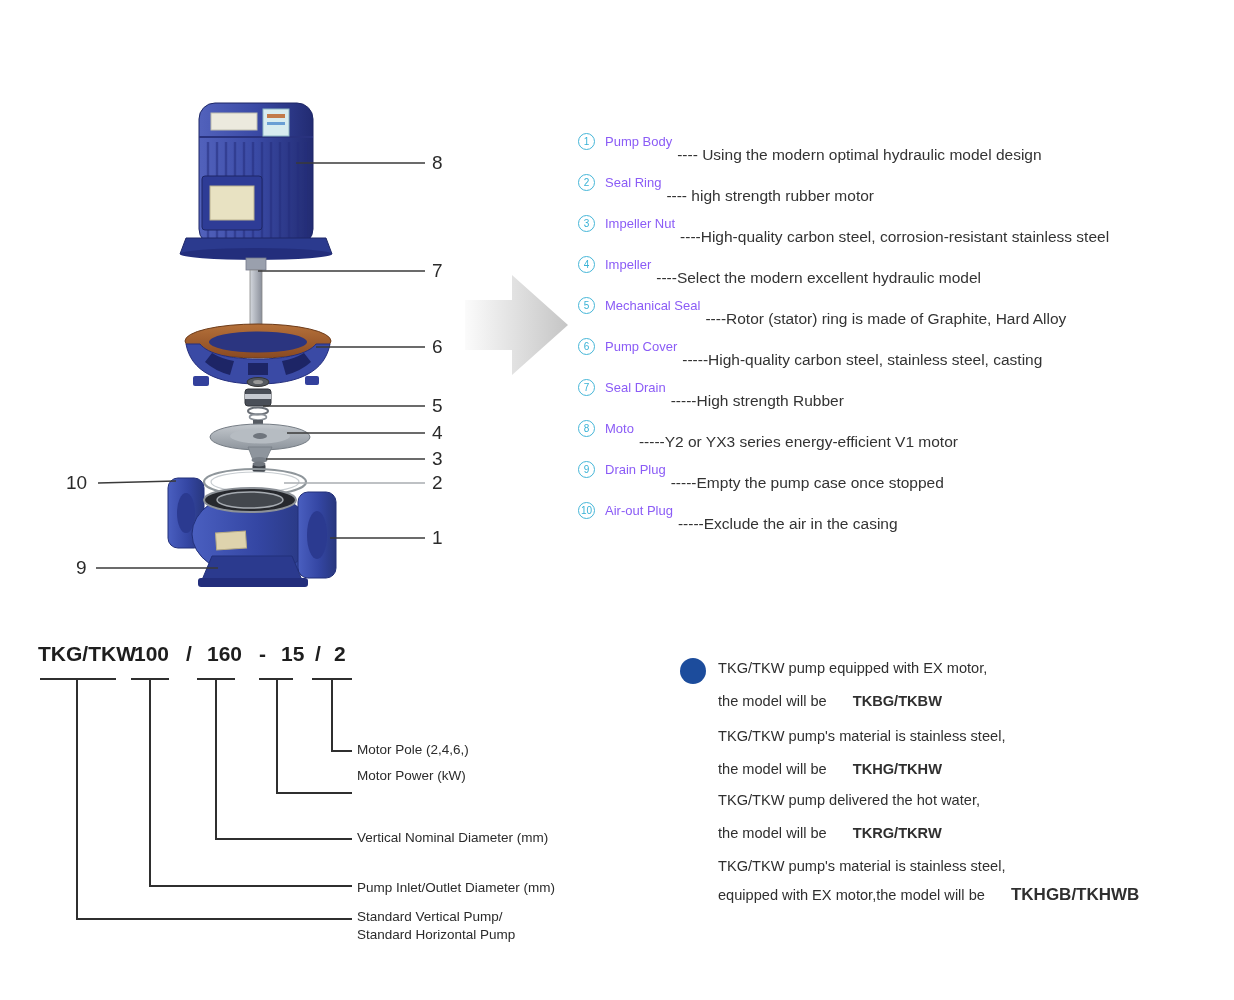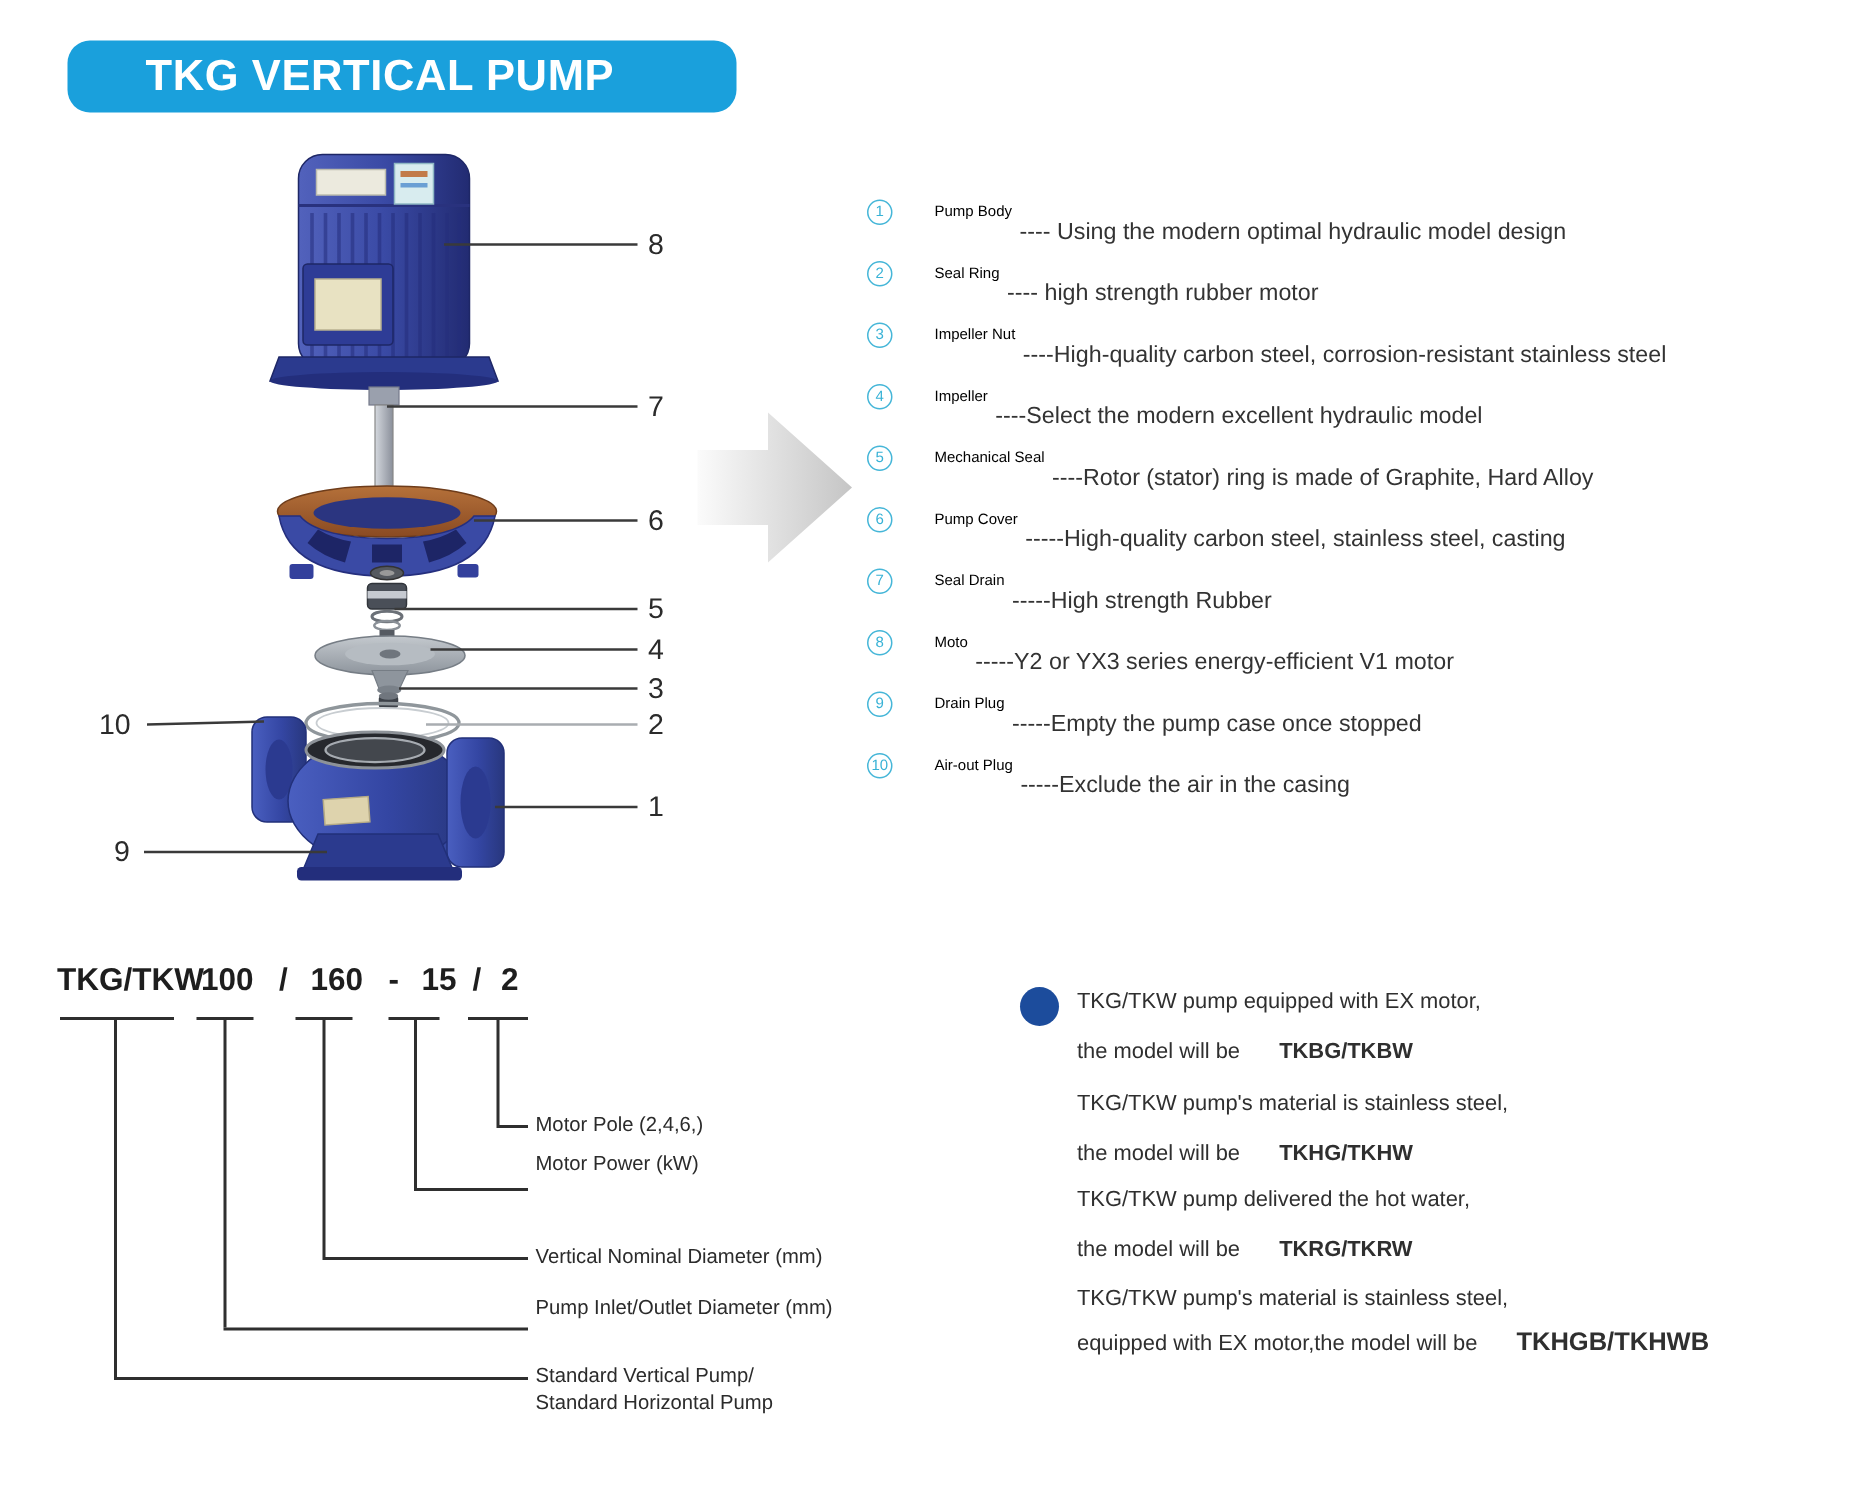--- a/index.html
+++ b/index.html
@@ -12,21 +12,21 @@
           display:flex;align-items:center;}
   .banner-text{color:#ffffff;font-weight:bold;font-size:29px;letter-spacing:.4px;padding-left:52px;
                white-space:nowrap;}
 
   
   .parts{left:578px;top:121px;width:656px;}
   .part-row{display:flex;align-items:center;height:41px;}
   .pnum{width:17px;height:17px;border:1.4px solid #45b6d8;border-radius:50%;color:#38b2d6;
         font-size:10px;display:flex;align-items:center;justify-content:center;flex:0 0 17px;
         box-sizing:border-box;}
-  .pname{color:#000000;font-size:10px;margin-left:28px;white-space:nowrap;}
+  .pname{color:#8b5cf6;font-size:13px;margin-left:10px;white-space:nowrap;}
   .pdesc{color:#333333;font-size:15.5px;margin-left:5px;white-space:nowrap;margin-top:26px;}
 
   
   .nomen{left:0;top:628px;width:620px;height:350px;}
   .seg{position:absolute;top:14px;font-weight:bold;font-size:21px;color:#1e1e1e;white-space:nowrap;}
   .line-h{position:absolute;height:2px;background:#2f2f2f;}
   .line-v{position:absolute;width:2px;background:#2f2f2f;}
   .nlabel{position:absolute;left:357px;font-size:13.5px;color:#2b2b2b;white-space:nowrap;}
 
   
@@ -36,23 +36,20 @@
   .model-code{font-weight:bold;margin-left:22px;}
   .model-code.big{font-size:17px;}
 
   svg text{font-family:"Liberation Sans",sans-serif;}
 </style>
 </head>
 <body>
 
 <div class="canvas">
 
-  <div class="abs banner">
-    <span class="banner-text">TKG VERTICAL PUMP</span>
-  </div>
 
   <svg class="abs" style="left:0;top:90px;" width="580" height="520" viewBox="0 0 580 520">
     <defs>
       <linearGradient id="motorGrad" x1="0" y1="0" x2="1" y2="0">
         <stop offset="0" stop-color="#5262bc"></stop>
           <stop offset="0.5" stop-color="#3a4aa5"></stop>
         <stop offset="1" stop-color="#222b72"></stop>
       </linearGradient>
       <linearGradient id="shaftGrad" x1="0" y1="0" x2="1" y2="0">
         <stop offset="0" stop-color="#d4d8de"></stop>
@@ -257,21 +254,21 @@
 
     <div class="line-h" style="left:331px;top:122px;width:21px"></div>
     <div class="line-h" style="left:276px;top:164px;width:76px"></div>
     <div class="line-h" style="left:215px;top:210px;width:137px"></div>
     <div class="line-h" style="left:149px;top:257px;width:203px"></div>
     <div class="line-h" style="left:76px;top:290px;width:276px"></div>
 
     <span class="nlabel" style="top:114px">Motor Pole (2,4,6,)</span>
     <span class="nlabel" style="top:140px">Motor Power  (kW)</span>
     <span class="nlabel" style="top:202px">Vertical Nominal Diameter (mm)</span>
-    <span class="nlabel" style="top:236px">Pump Inlet/Outlet Diameter (mm)</span>
+    <span class="nlabel" style="top:252px">Pump Inlet/Outlet Diameter (mm)</span>
     <span class="nlabel" style="top:281px">Standard Vertical Pump/</span>
     <span class="nlabel" style="top:299px">Standard  Horizontal Pump</span>
   </div>
 
   <div class="abs notes">
     <div class="bullet"></div>
 
     <div class="note-line" style="top:8px">TKG/TKW pump equipped with EX motor,</div>
     <div class="note-line" style="top:41px">
       <span>the model will be </span><span class="model-code">TKBG/TKBW</span>

